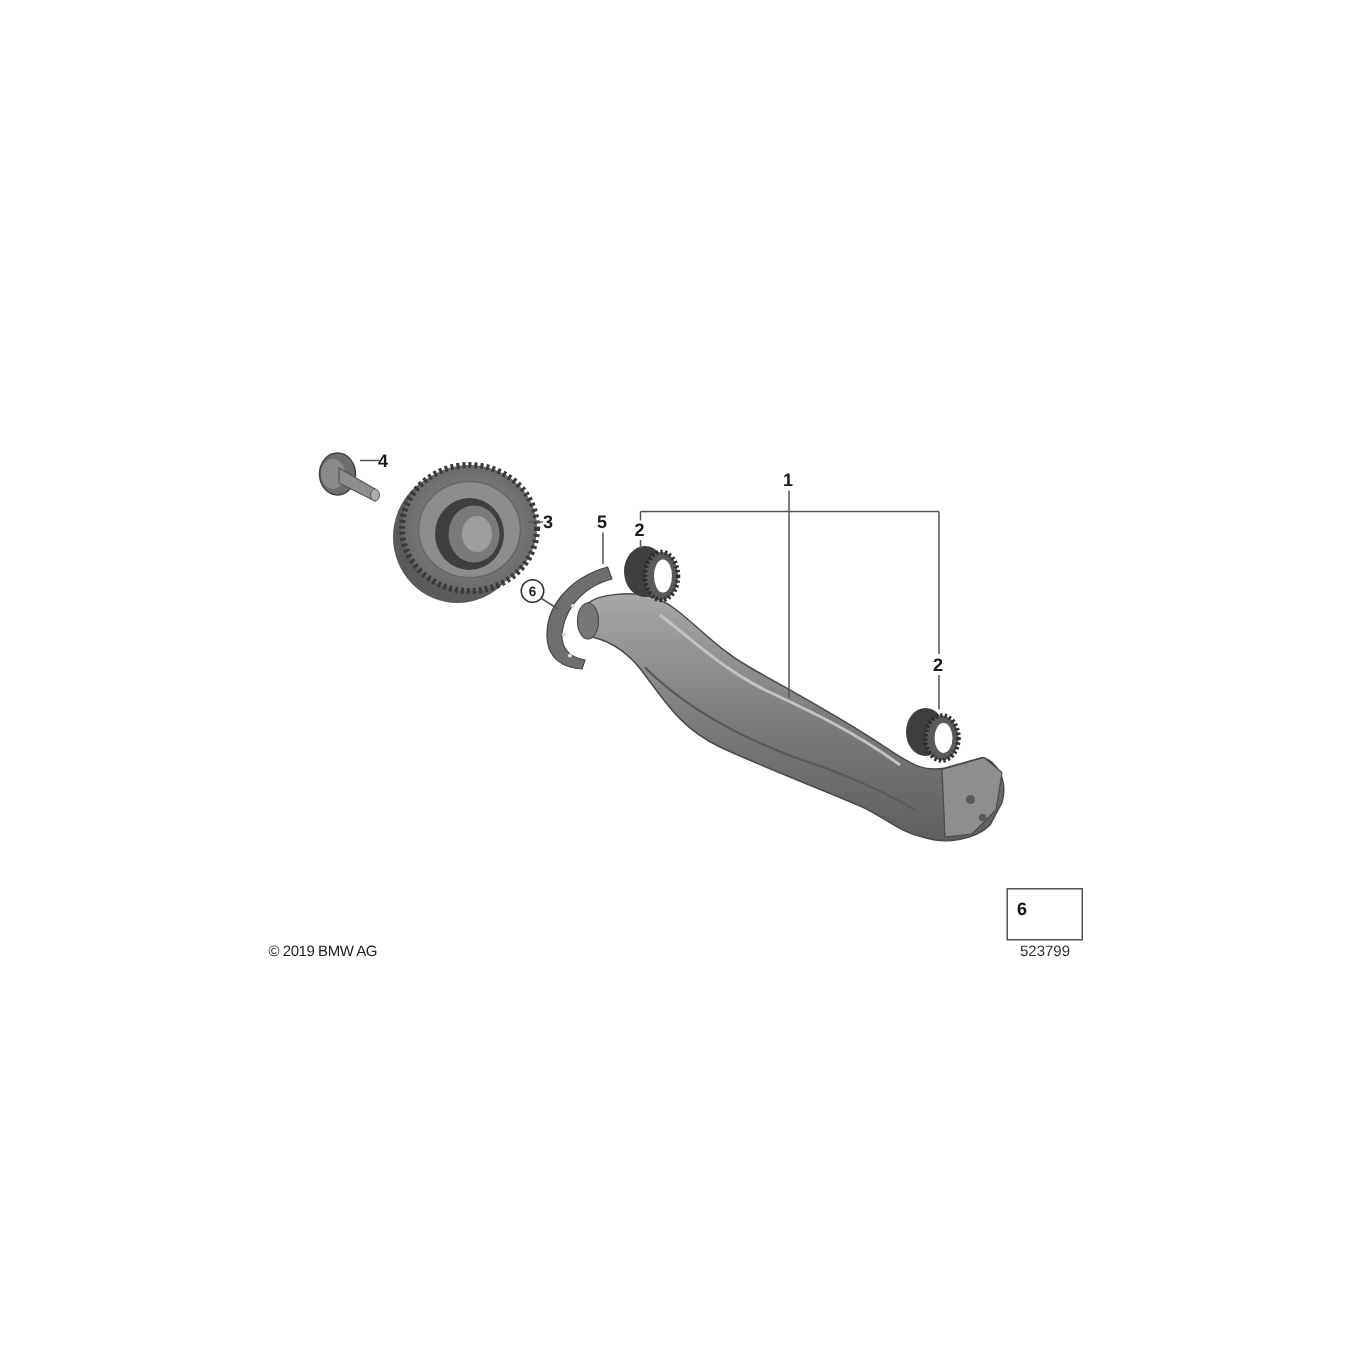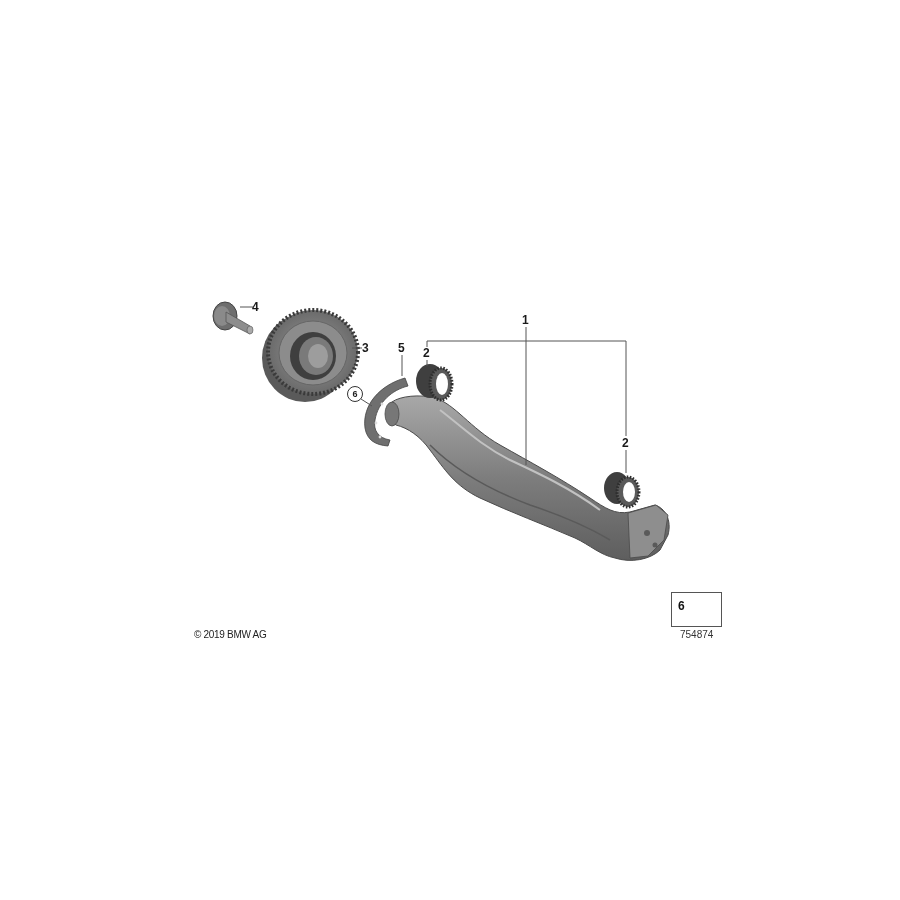--- a/index.html
+++ b/index.html
@@ -1,20 +1,20 @@
 <!DOCTYPE html>
 <html><head>
 <meta charset="utf-8">
 <style>
   html,body{margin:0;padding:0;background:#ffffff;}
   body{width:900px;height:900px;position:relative;overflow:hidden;font-family:"Liberation Sans",sans-serif;}
   .canvas{position:absolute;left:0;top:0;width:900px;height:900px;}
   .callout{position:absolute;font-family:"Liberation Sans",sans-serif;font-weight:bold;font-size:12px;color:#1a1a1a;line-height:12px;}
   .circled{position:absolute;width:14px;height:14px;border:1px solid #333;border-radius:50%;font-size:9px;font-weight:bold;text-align:center;line-height:14px;color:#222;background:#fff;}
-  .copyright{position:absolute;left:194px;top:629px;font-size:10px;color:#222;letter-spacing:-0.3px;}
+  .copyright{position:absolute;left:179px;top:629px;font-size:10px;color:#222;letter-spacing:-0.3px;}
   .legend-box{position:absolute;left:671px;top:592px;width:49px;height:33px;border:1px solid #555;background:#fff;}
   .legend-num{position:absolute;left:6px;top:6px;font-weight:bold;font-size:12px;color:#111;}
   .ref-id{position:absolute;left:680px;top:629px;font-size:10px;color:#333;}
 </style>
 </head>
 <body>
 
 <div class="canvas">
   <svg width="900" height="900" viewBox="0 0 900 900">
     <defs>
@@ -98,15 +98,15 @@
   <span class="callout" style="left:362px;top:342px;">3</span>
   <span class="callout" style="left:398px;top:342px;">5</span>
   <span class="callout" style="left:522px;top:314px;">1</span>
   <span class="callout" style="left:423px;top:347px;">2</span>
   <span class="callout" style="left:622px;top:437px;">2</span>
   <span class="circled" style="left:347px;top:386px;">6</span>
 
   <div class="legend-box">
     <span class="legend-num">6</span>
   </div>
-  <span class="ref-id">754874</span>
+  <span class="ref-id">523799</span>
   <span class="copyright">© 2019 BMW AG</span>
 </div>
 
 </body></html>

